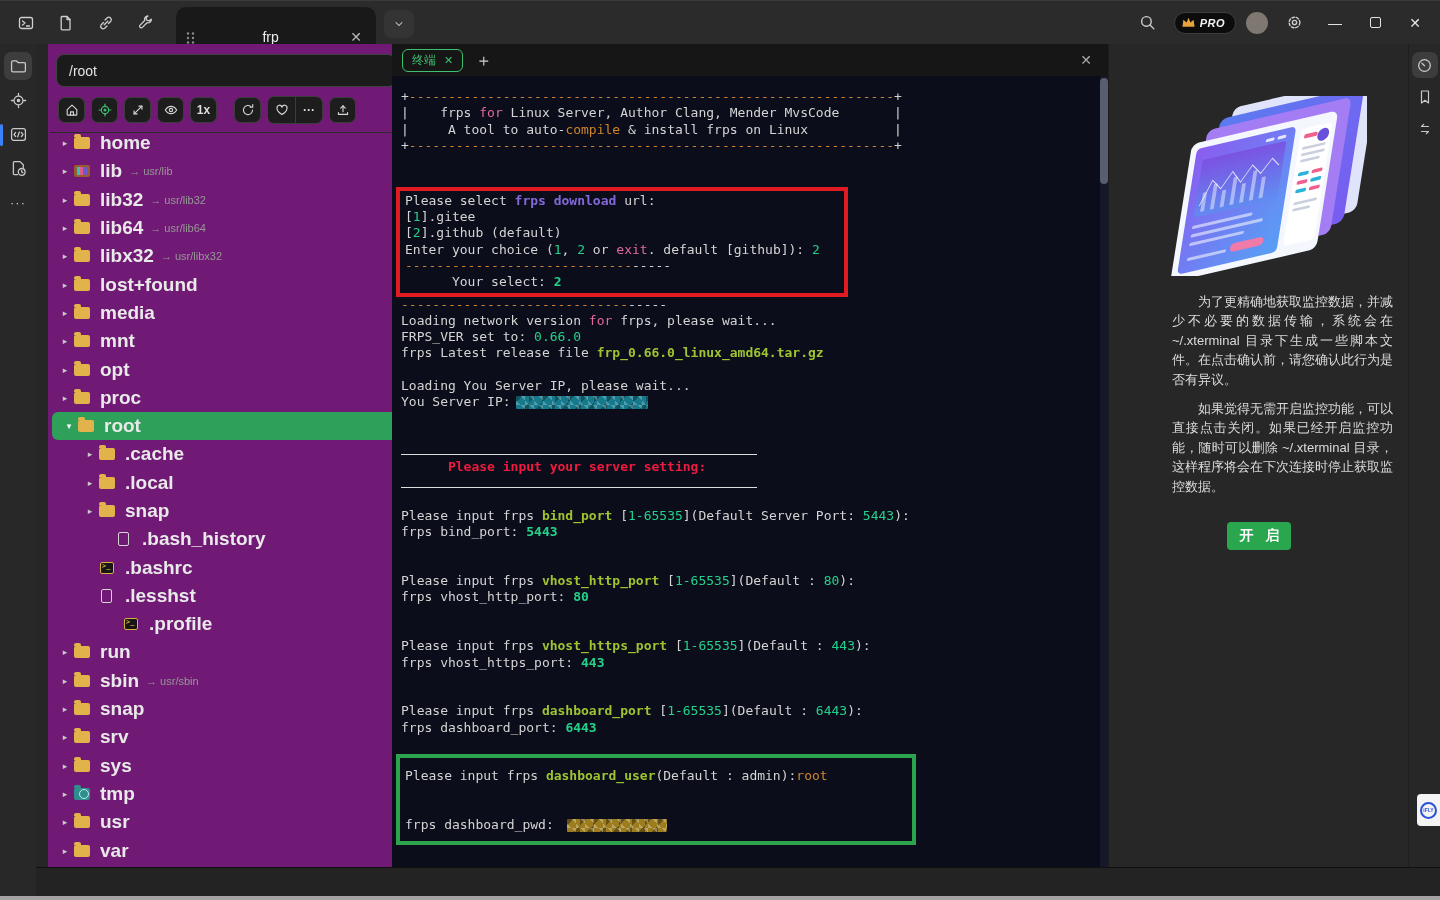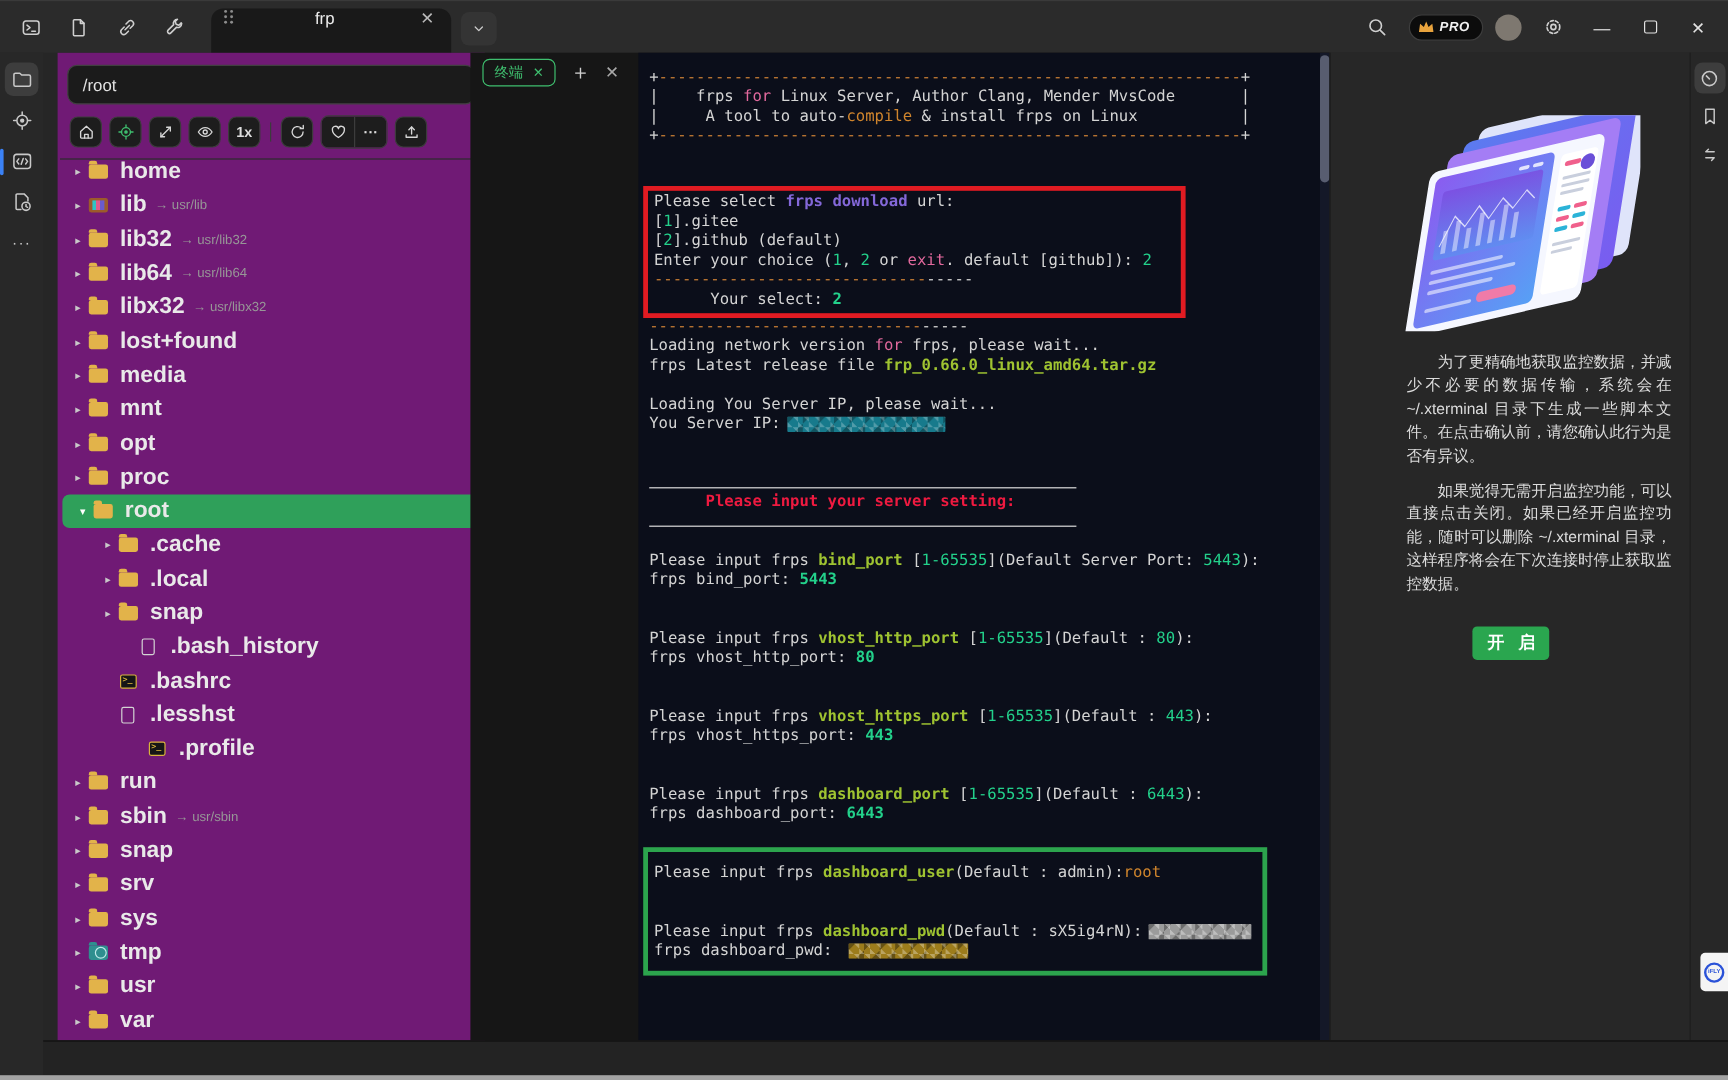--- a/index.html
+++ b/index.html
@@ -8,21 +8,21 @@
   .app { position:relative; width:1440px; height:900px; background:#262626; }
 
   
   .titlebar { position:absolute; left:0; top:0; width:1440px; height:44px; background:#2b2b2b;
     display:flex; align-items:center; border-top:1px solid #3a3a3a; }
   .tb-left { display:flex; align-items:center; gap:8px; padding-left:10px; }
   .tb-btn { width:32px; height:32px; border:none; background:transparent; border-radius:6px;
     display:flex; align-items:center; justify-content:center; cursor:pointer; }
   .tb-btn svg { stroke:#cfcfcf; fill:none; stroke-width:1.3; stroke-linecap:round; stroke-linejoin:round; }
   .main-tab { margin-left:14px; width:200px; height:38px; margin-top:6px; background:#191919;
-    border-radius:10px 10px 0 0; display:flex; align-items:flex-start; padding:0 10px; color:#e6e6e6;gap:36px; }
+    border-radius:10px 10px 0 0; display:flex; align-items:flex-end; padding:0 10px; color:#e6e6e6;gap:36px; }
   .main-tab .dots svg { display:block; }
   .main-tab .tab-title { flex:1; text-align:center; font-size:14px; color:#ececec; }
   .main-tab .tab-close { color:#b9b9b9; font-size:14px; cursor:pointer; padding:0 4px; }
   .tab-dd { margin-left:8px; margin-top:2px; width:30px; height:28px; background:#343434; border:none;
     border-radius:7px; display:flex; align-items:center; justify-content:center; cursor:pointer; }
   .tab-dd svg { stroke:#cfcfcf; fill:none; stroke-width:1.4; stroke-linecap:round; stroke-linejoin:round; }
   .tb-right { margin-left:auto; display:flex; align-items:center; gap:10px; padding-right:10px; }
   .pro-badge { display:flex; align-items:center; gap:4px; background:#0c0c0c; border:1px solid #3d3d3d;
     border-radius:11px; height:22px; padding:0 10px 0 6px; }
   .pro-badge .pro-text { color:#f2f2f2; font-size:11px; font-weight:bold; font-style:italic; letter-spacing:.5px; }
@@ -75,21 +75,21 @@
   .ticon.file::before { display:none; }
   .ticon.shell { width:14px; height:12px; background:#161616; border:1.4px solid #d8b33c; border-radius:2px; margin-left:1px; margin-right:11px; }
   .ticon.shell::before { display:none; }
   .ticon.shell::after { content:'>_'; position:absolute; left:1px; top:-1px; font-size:7px; font-weight:bold;
     color:#d8b33c; font-family:"DejaVu Sans Mono", monospace; }
   .tree-label { font-size:19px; font-weight:600; white-space:nowrap; }
   .tree-link { margin-left:7px; color:#979797; font-size:11px; white-space:nowrap; }
 
   
   .terminal-col { position:absolute; left:392px; top:44px; width:716px; height:823px; background:#161616;
-    display:flex; }
+    display:flex; flex-direction:column; }
   .term-tabbar { height:32px; display:flex; align-items:center; padding:0 10px; gap:12px; }
   .term-tab { display:flex; align-items:center; gap:8px; border:1px solid #3fbf6f; color:#3fbf6f;
     border-radius:6px; padding:2px 9px; font-size:12px; cursor:pointer; }
   .term-tab .term-tab-close { font-size:11px; cursor:pointer; }
   .term-plus { color:#cfcfcf; font-size:17px; background:none; border:none; cursor:pointer; }
   .term-x { margin-left:auto; color:#a9a9a9; font-size:14px; background:none; border:none; cursor:pointer; padding-right:6px; }
   .term-body { flex:1; position:relative; background:#0b0e1a; padding:13px 18px 0 9px; overflow:hidden;
     font-family:"DejaVu Sans Mono", monospace; font-size:13px; line-height:16.3px; color:#d4d4d4; }
   .term-line { white-space:pre; height:16.3px; }
   .term-hr { width:356px; height:12px; border-bottom:1.6px solid #dcdcdc; margin-bottom:4px; }
@@ -482,20 +482,21 @@
           <div class="term-line"><span class="c-w">Please select </span><span class="c-pur">frps download</span><span class="c-w"> url:</span></div>
           <div class="term-line"><span class="c-w">[</span><span class="c-grn">1</span><span class="c-w">].gitee</span></div>
           <div class="term-line"><span class="c-w">[</span><span class="c-grn">2</span><span class="c-w">].github (default)</span></div>
           <div class="term-line"><span class="c-w">Enter your choice (</span><span class="c-grn">1</span><span class="c-w">, </span><span class="c-grn">2</span><span class="c-w"> or </span><span class="c-pink">exit</span><span class="c-w">. default [github]): </span><span class="c-grn">2</span></div>
           <div class="term-line"><span class="c-dash">-----------------------------</span><span class="c-w">-----</span></div>
           <div class="term-line"><span class="c-w">      Your select: </span><span class="c-grnb">2</span></div>
         </div>
       <div>
           <div class="term-line"><span class="c-dash">-----------------------------</span><span class="c-w">-----</span></div>
           <div class="term-line"><span class="c-w">Loading network version </span><span class="c-pink">for</span><span class="c-w"> frps, please wait...</span></div>
+          <div class="term-line"><span class="c-w">FRPS_VER set to: </span><span class="c-grn">0.66.0</span></div>
           <div class="term-line"><span class="c-w">frps Latest release file </span><span class="c-yg">frp_0.66.0_linux_amd64.tar.gz</span></div>
           <div class="term-line">&nbsp;</div>
           <div class="term-line"><span class="c-w">Loading You Server IP, please wait...</span></div>
           <div class="term-line"><span class="c-w">You Server IP:</span><span class="blur blur-teal" style="width: 132px;"></span></div>
           <div class="term-line">&nbsp;</div>
           <div class="term-line">&nbsp;</div>
           <div class="term-hr"></div>
           <div class="term-line"><span class="c-red">      Please input your server setting:</span></div>
           <div class="term-hr"></div>
           <div class="term-line">&nbsp;</div>
@@ -512,21 +513,20 @@
           <div class="term-line">&nbsp;</div>
           <div class="term-line">&nbsp;</div>
           <div class="term-line"><span class="c-w">Please input frps </span><span class="c-yg">dashboard_port</span><span class="c-w"> [</span><span class="c-grn">1-65535</span><span class="c-w">](Default : </span><span class="c-grn">6443</span><span class="c-w">):</span></div>
           <div class="term-line"><span class="c-w">frps dashboard_port: </span><span class="c-grnb">6443</span></div>
           <div class="term-line">&nbsp;</div>
         </div>
       <div class="greenbox">
           <div class="term-line"><span class="c-w">Please input frps </span><span class="c-yg">dashboard_user</span><span class="c-w">(Default : admin):</span><span class="c-org">root</span></div>
           <div class="term-line">&nbsp;</div>
           <div class="term-line">&nbsp;</div>
-          <div class="term-line"><span class="c-w">Please input frps </span><span class="c-yg">dashboard_pwd</span><span class="c-w">(Default : sX5ig4rN):</span><span class="blur blur-gray" style="width: 86px;"></span></div>
           <div class="term-line"><span class="c-w">frps dashboard_pwd: </span><span class="blur blur-yellow" style="width: 100px;"></span></div>
         </div>
       <div class="term-scroll">
           <div class="term-thumb"></div>
         </div>
     </div>
   </div>
 
   <div class="monitor">
     <svg class="illus" width="216" height="180" viewBox="0 0 216 180">

